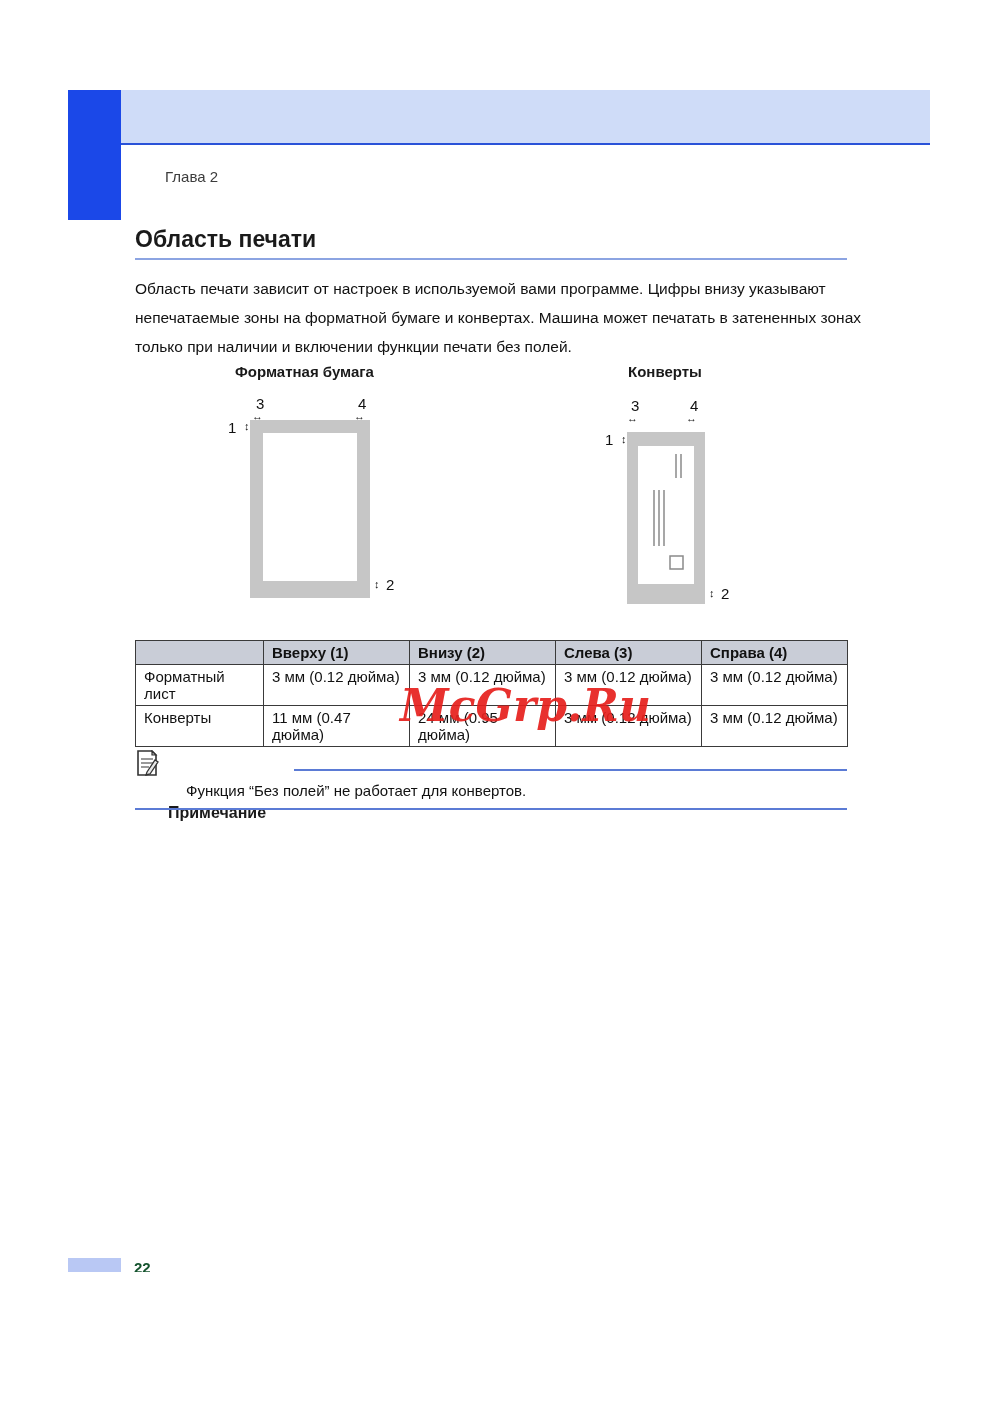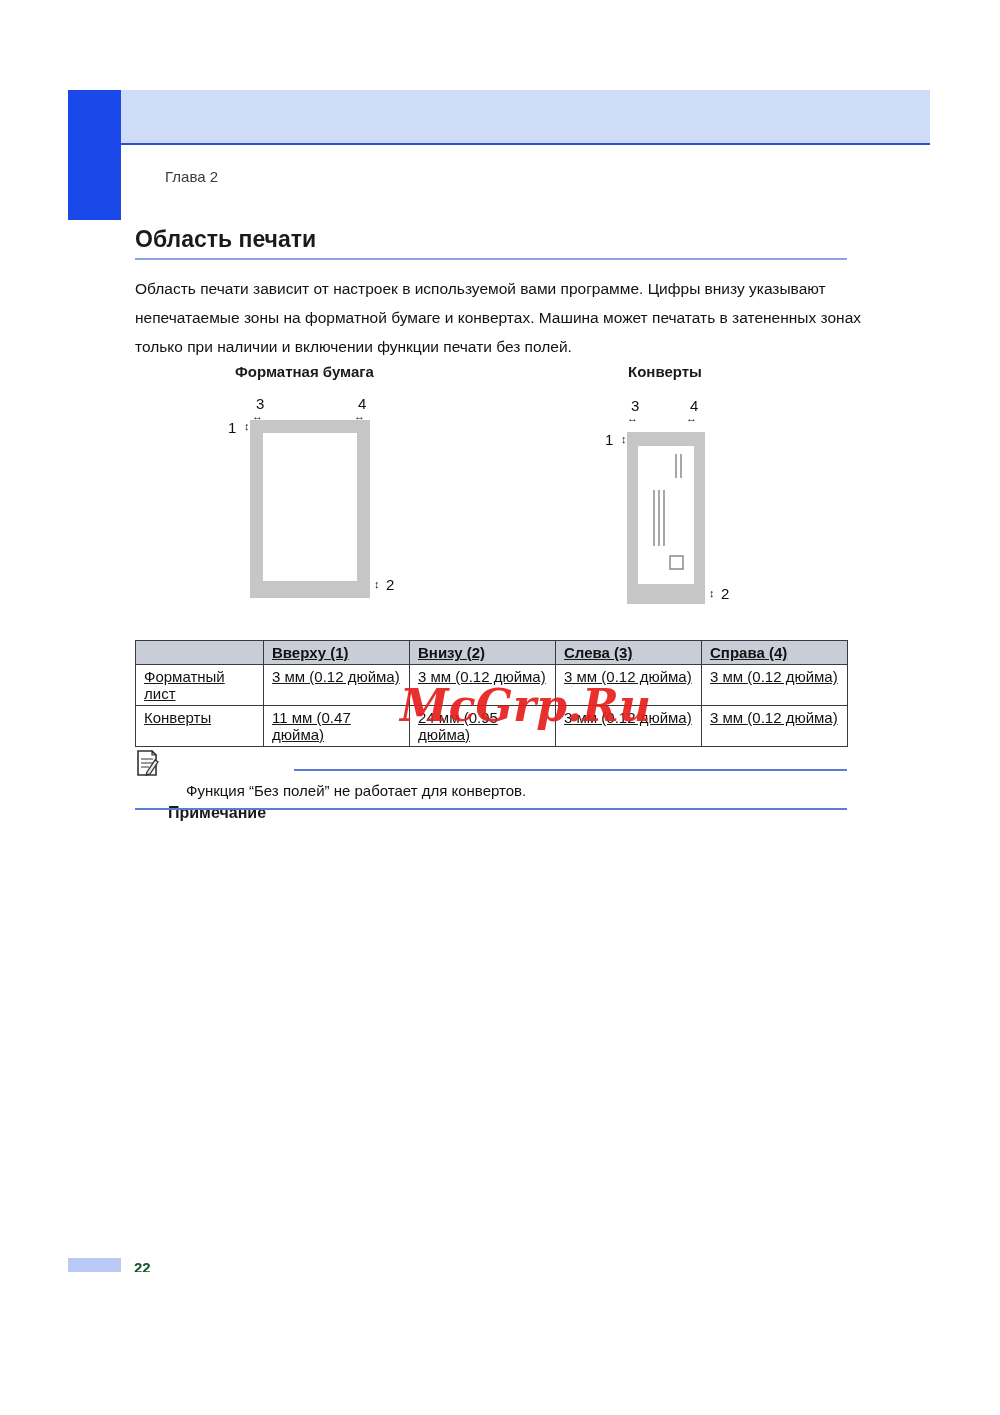--- a/index.html
+++ b/index.html
@@ -87,21 +87,21 @@
   .e-m3  { left: 631px; top: 397px; }
   .e-a3  { left: 627px; top: 413px; }
   .e-m4  { left: 690px; top: 397px; }
   .e-a4  { left: 686px; top: 413px; }
   .e-m1  { left: 605px; top: 431px; }
   .e-a1  { left: 621px; top: 434px; }
   .e-m2  { left: 721px; top: 585px; }
   .e-a2  { left: 709px; top: 588px; }
 
   
-  .table-wrap { left: 135px; top: 640px; width: 712px; text-decoration: underline; }
+  .table-wrap { left: 135px; top: 640px; width: 712px; }
   table.margins {
     border-collapse: collapse;
     width: 712px;
     table-layout: fixed;
   }
   table.margins th, table.margins td {
     border: 1px solid #3a3a3a;
     font-size: 15px;
     padding: 3px 8px;
     text-align: left;

